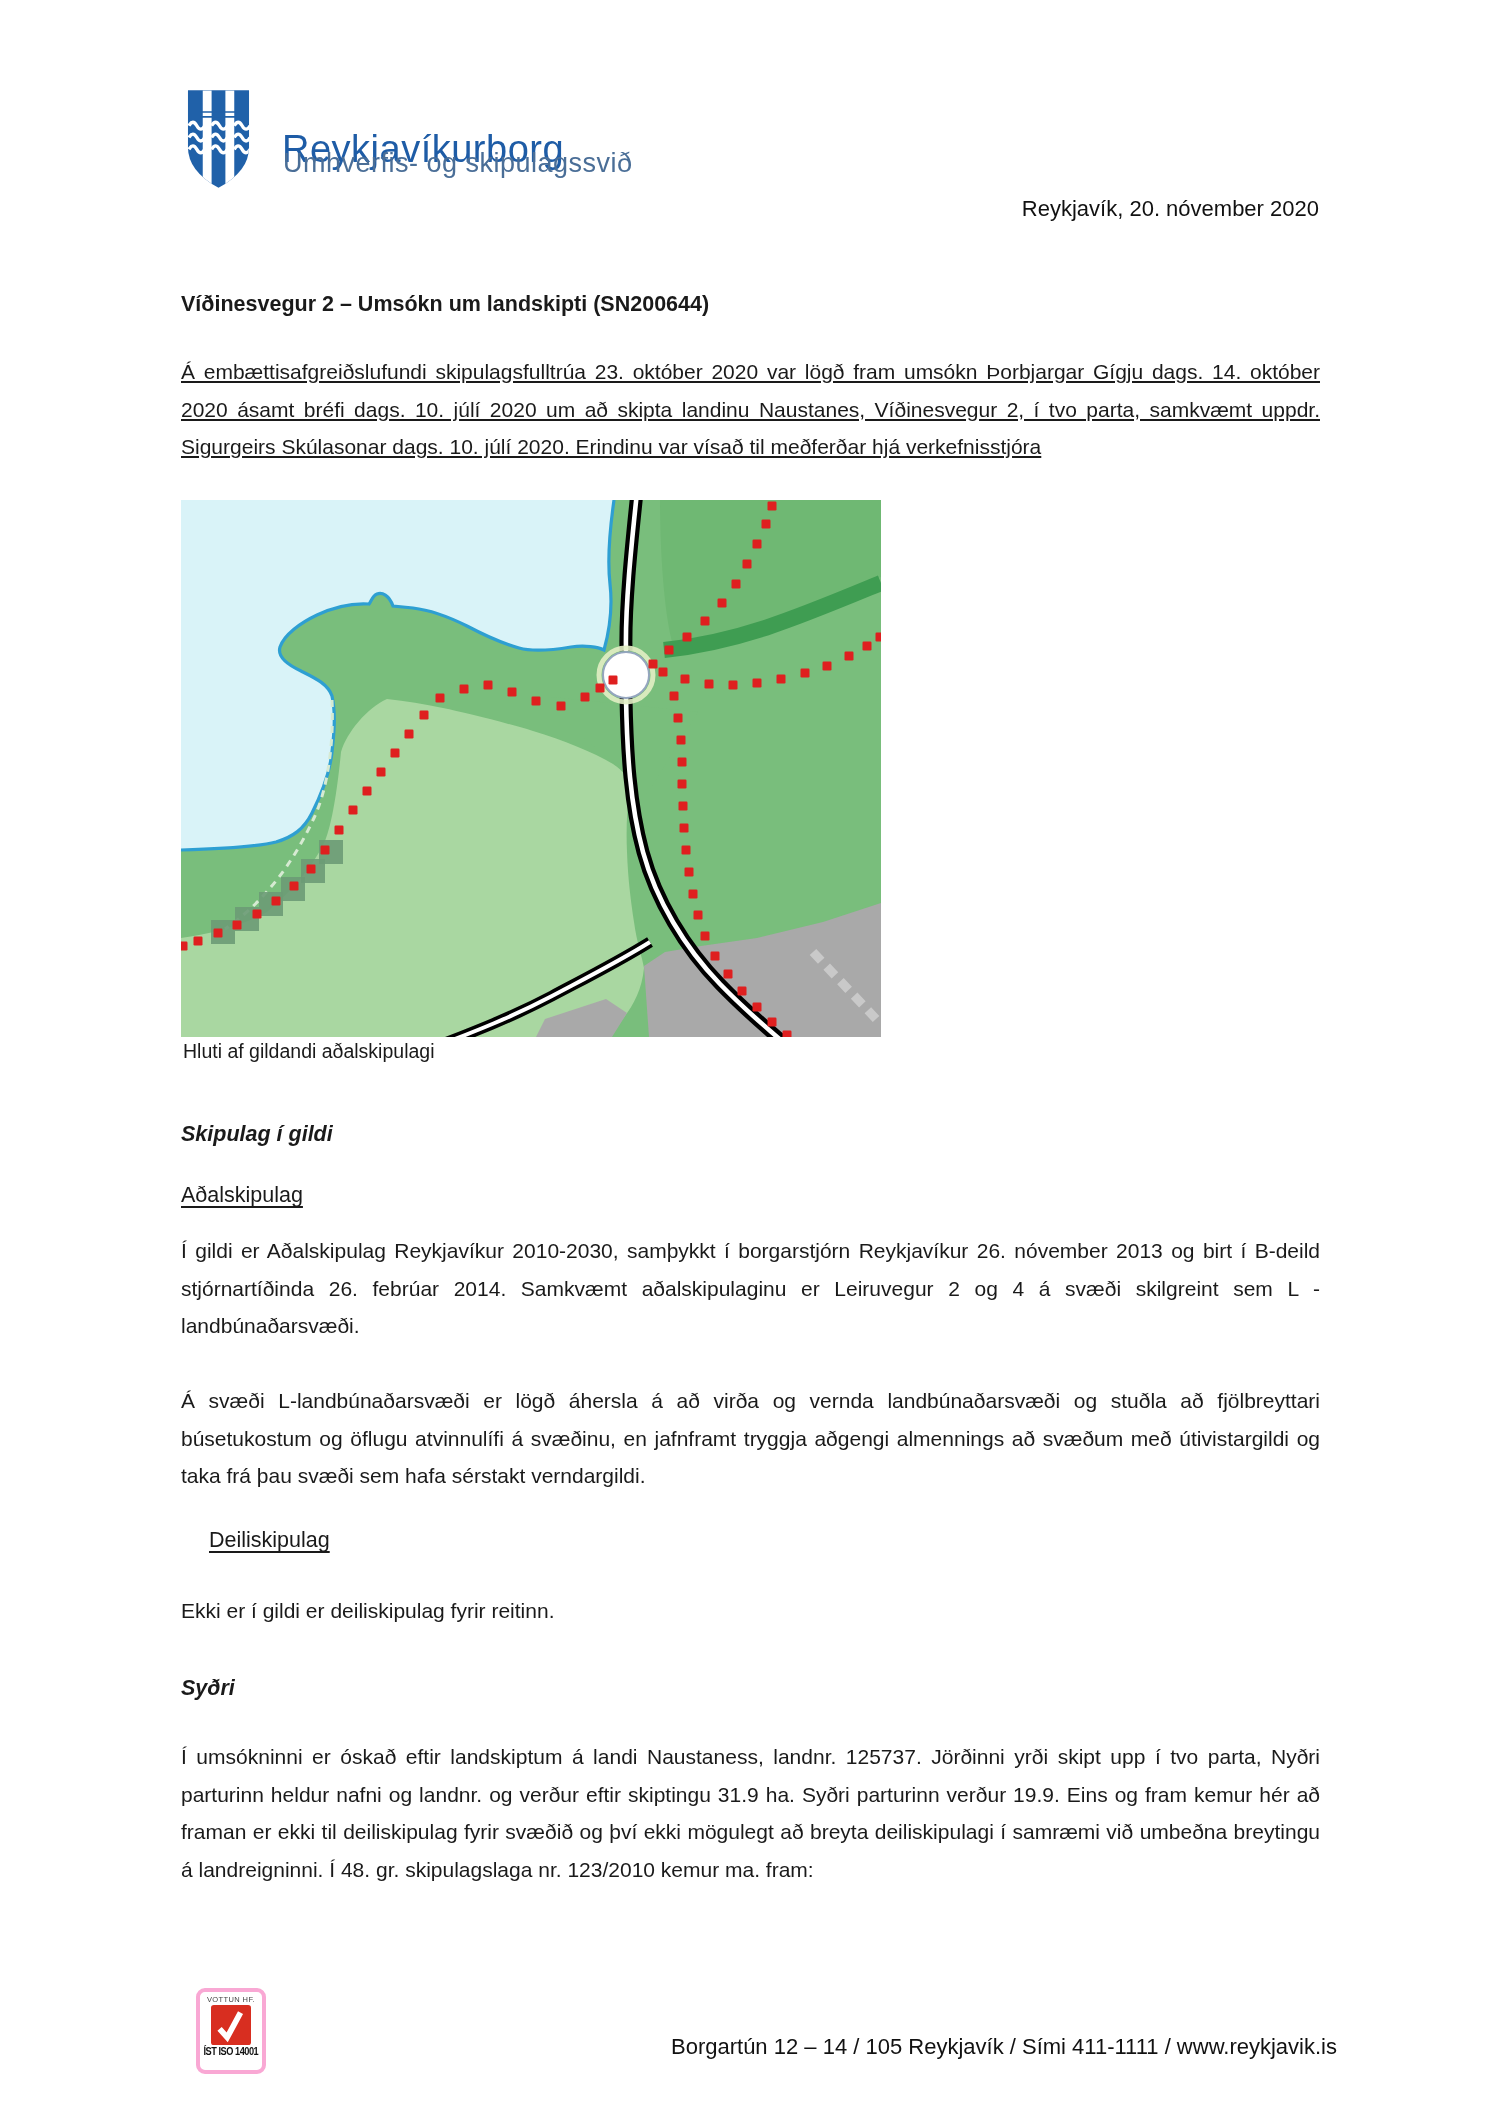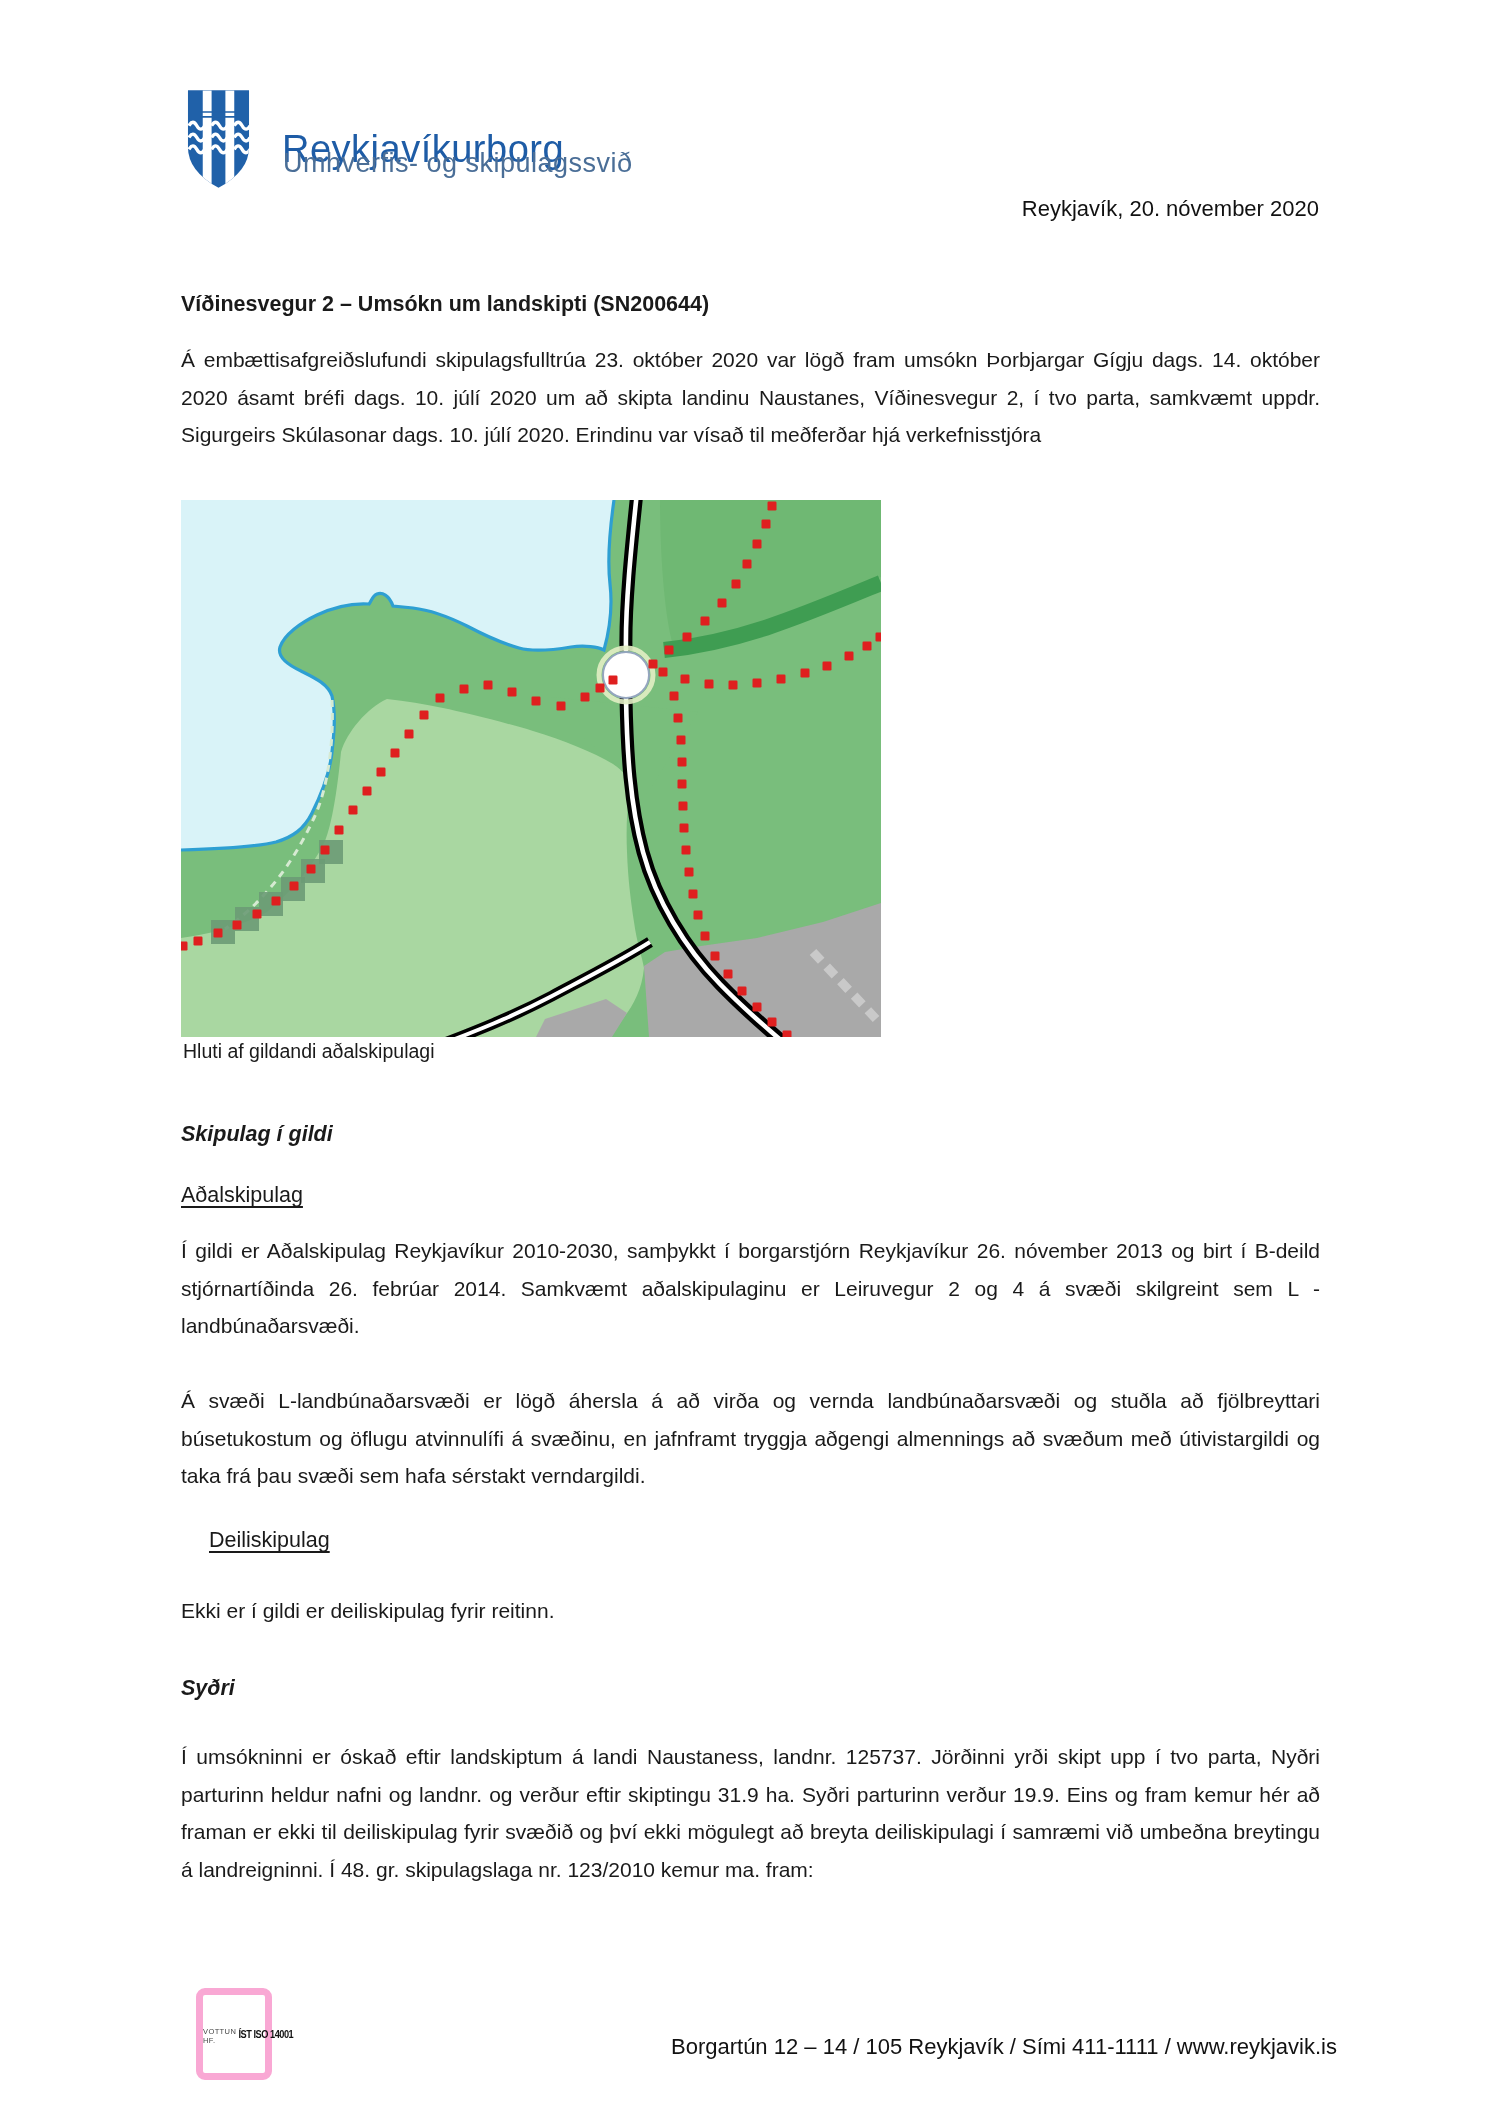--- a/index.html
+++ b/index.html
@@ -10,38 +10,38 @@
   }
   .abs{position:absolute;}
   
   .logo-shield{left:186px;top:88px;}
   .logo-org{left:282px;top:100px;font-size:38px;color:#1E5CA6;letter-spacing:0.5px;margin-top:28px;}
   .logo-dept{left:283px;top:148px;font-size:27px;color:#4A6E97;letter-spacing:0.5px;}
   .date-line{right:181px;top:196px;font-size:22px;color:#111;}
   
   .doc-title{left:181px;top:292px;width:1139px;font-size:21.5px;font-weight:bold;}
   .para{left:181px;width:1139px;font-size:21px;line-height:37.6px;text-align:justify;}
-  .p-intro{top:341px;}
+  .p-intro{top:353px;text-decoration:underline;}
   .map-wrap{left:181px;top:500px;width:700px;height:537px;}
   .map-caption{left:183px;top:1040px;font-size:19.5px;}
   .h-bold{left:181px;font-size:21.5px;font-weight:bold;font-style:italic;}
   .h-skipulag{top:1122px;}
   .sub-underline{left:181px;font-size:21.5px;text-decoration:underline;text-underline-offset:4px;}
   .sub-adal{top:1183px;}
   .p-adal{top:1232px;}
   .p-svaedi{top:1382px;}
   .sub-deili{top:1528px;margin-left:28px;}
   .p-deili{top:1592px;text-align:left;}
   .h-umsogn{top:1676px;}
   .p-umsogn{top:1738px;}
   
   .iso-badge{
     left:196px;top:1988px;width:62px;height:78px;background:#fff;
-    border:7px solid #f9a8d4;border-radius:9px;
-    display:flex;flex-direction:row;align-items:center;justify-content:flex-start;
+    border:4px solid #f9a8d4;border-radius:9px;
+    display:flex;flex-direction:column;align-items:center;justify-content:flex-start;
   }
   .iso-top{font-size:7.5px;color:#444;margin-top:3px;letter-spacing:0.4px;}
   .iso-box{width:42px;height:40px;margin-top:1px;}
   .iso-bottom{font-size:10px;font-weight:bold;color:#111;margin-top:1px;letter-spacing:-0.5px;white-space:nowrap;
     font-family:"Liberation Sans Narrow","Liberation Sans",sans-serif;transform:scaleX(0.92);}
   .footer-address{right:163px;top:2034px;font-size:22px;color:#111;}
 </style>
 </head>
 <body>
 

